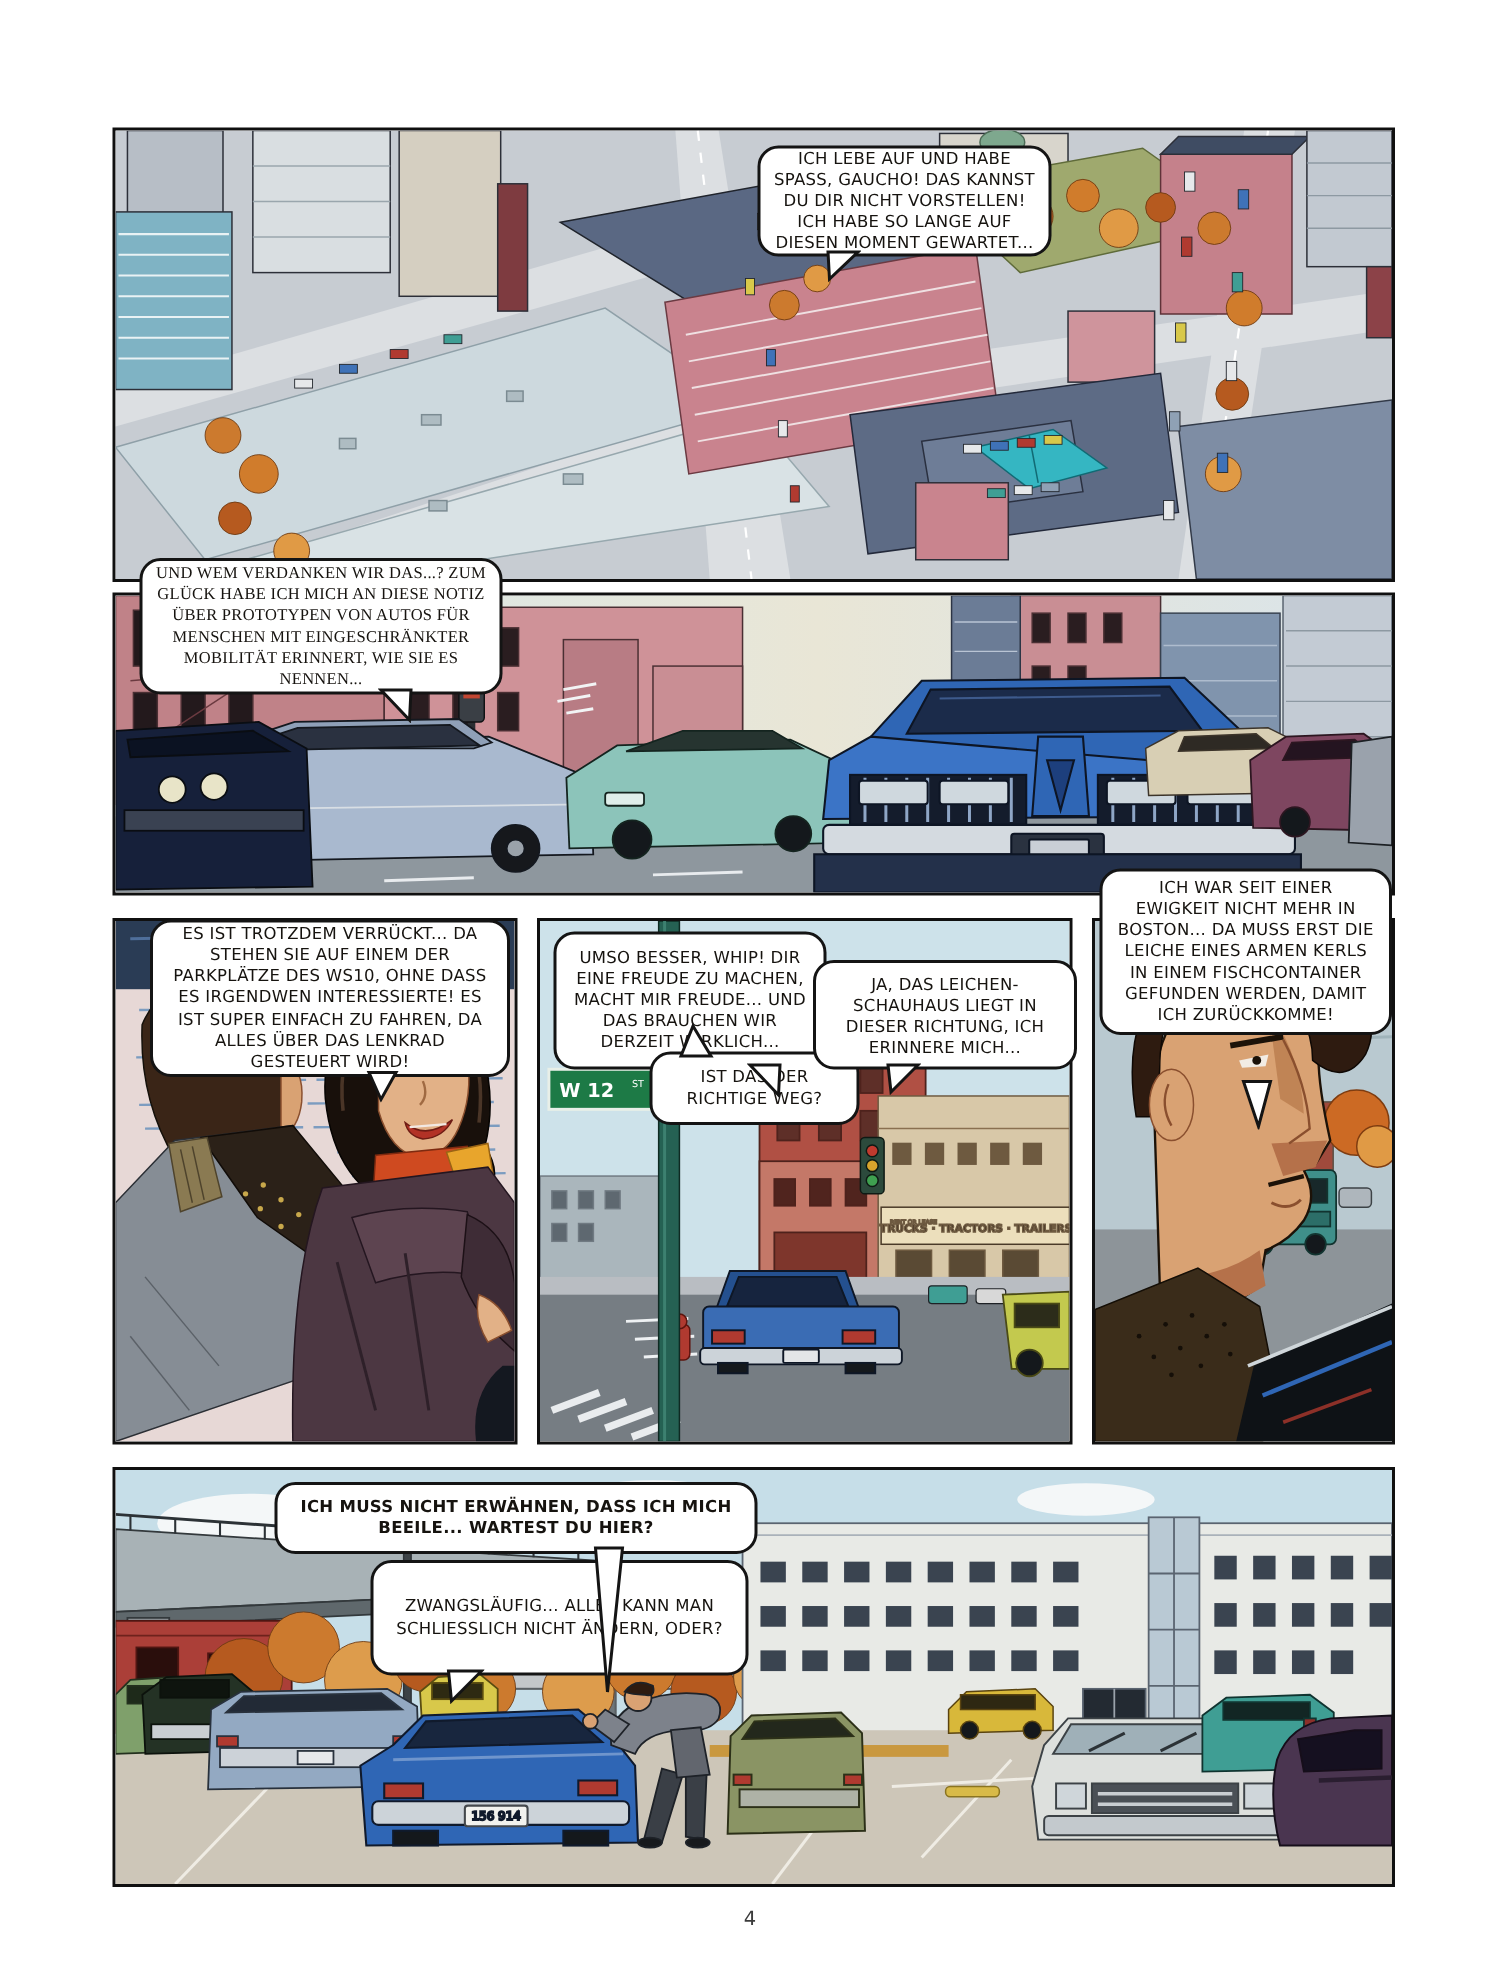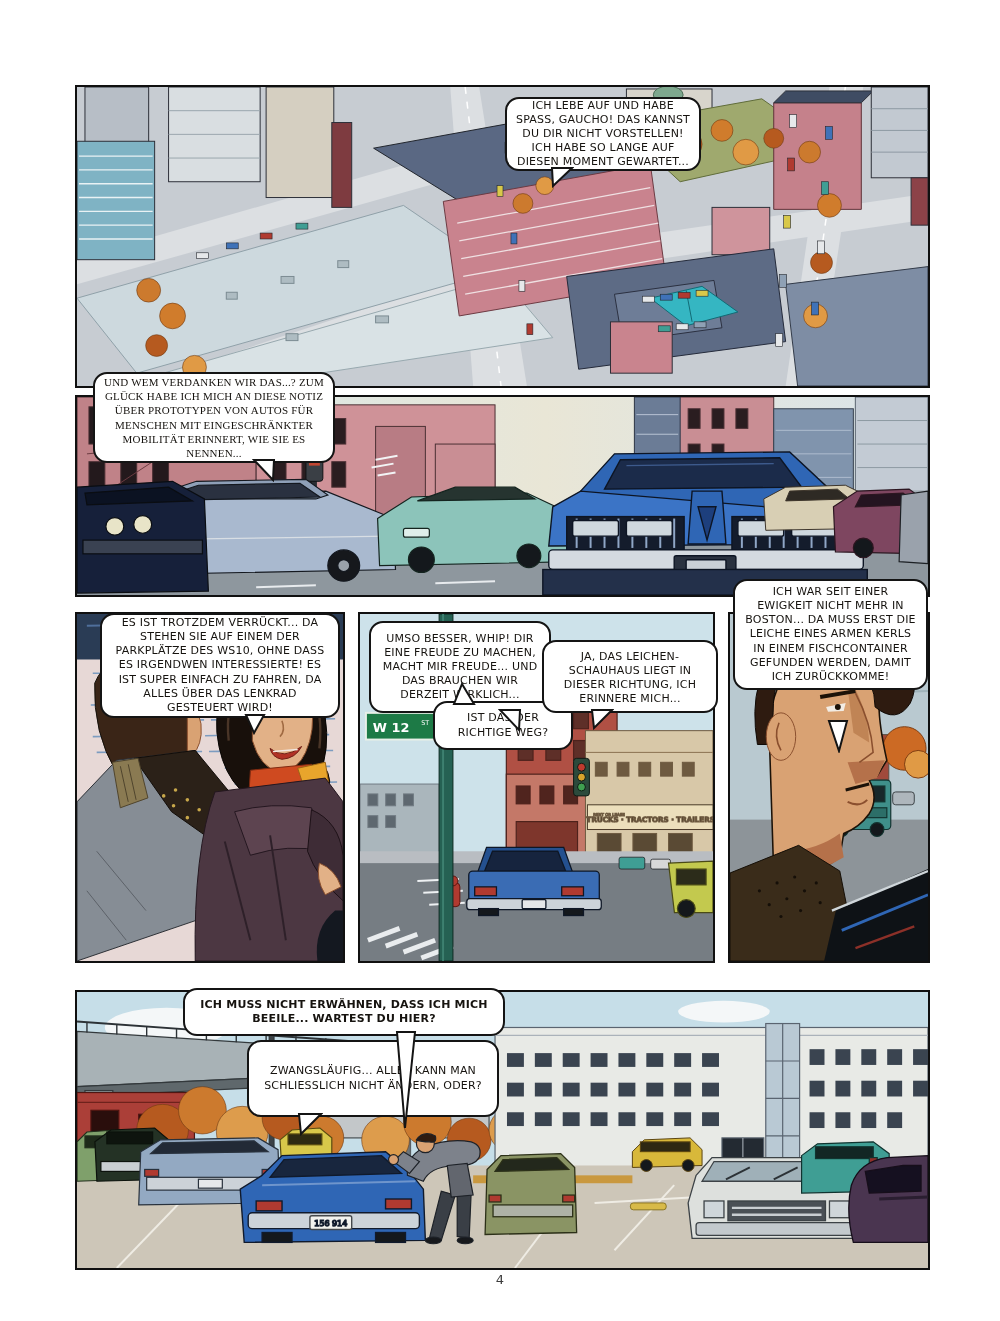--- a/index.html
+++ b/index.html
@@ -531,21 +531,21 @@
 
       <g>
         <polygon points="108,300 202,258 202,351 96,351" fill="#0e1216"></polygon>
         <line x1="104" y1="300" x2="202" y2="260" stroke="#cfd6da" stroke-width="2.4"></line>
         <line x1="114" y1="320" x2="202" y2="284" stroke="#2f66b5" stroke-width="3"></line>
         <line x1="128" y1="338" x2="188" y2="316" stroke="#8c3028" stroke-width="2.4"></line>
       </g>
     </svg>
   </div>
 
-  <div class="panel" style="left:75px;top:978px;width:855px;height:280px;margin-top:12px;">
+  <div class="panel" style="left:75px;top:978px;width:855px;height:280px;">
     <svg viewBox="0 0 855 280" preserveAspectRatio="none">
       <rect x="0" y="0" width="855" height="180" fill="#c6dee8"></rect>
       <g fill="#f4f7f8">
         <ellipse cx="90" cy="36" rx="62" ry="20"></ellipse>
           <ellipse cx="160" cy="24" rx="44" ry="14"></ellipse>
         <ellipse cx="360" cy="20" rx="56" ry="13"></ellipse>
           <ellipse cx="650" cy="20" rx="46" ry="11"></ellipse>
       </g>
 
       <g stroke="#33393c" stroke-width="1.2">

